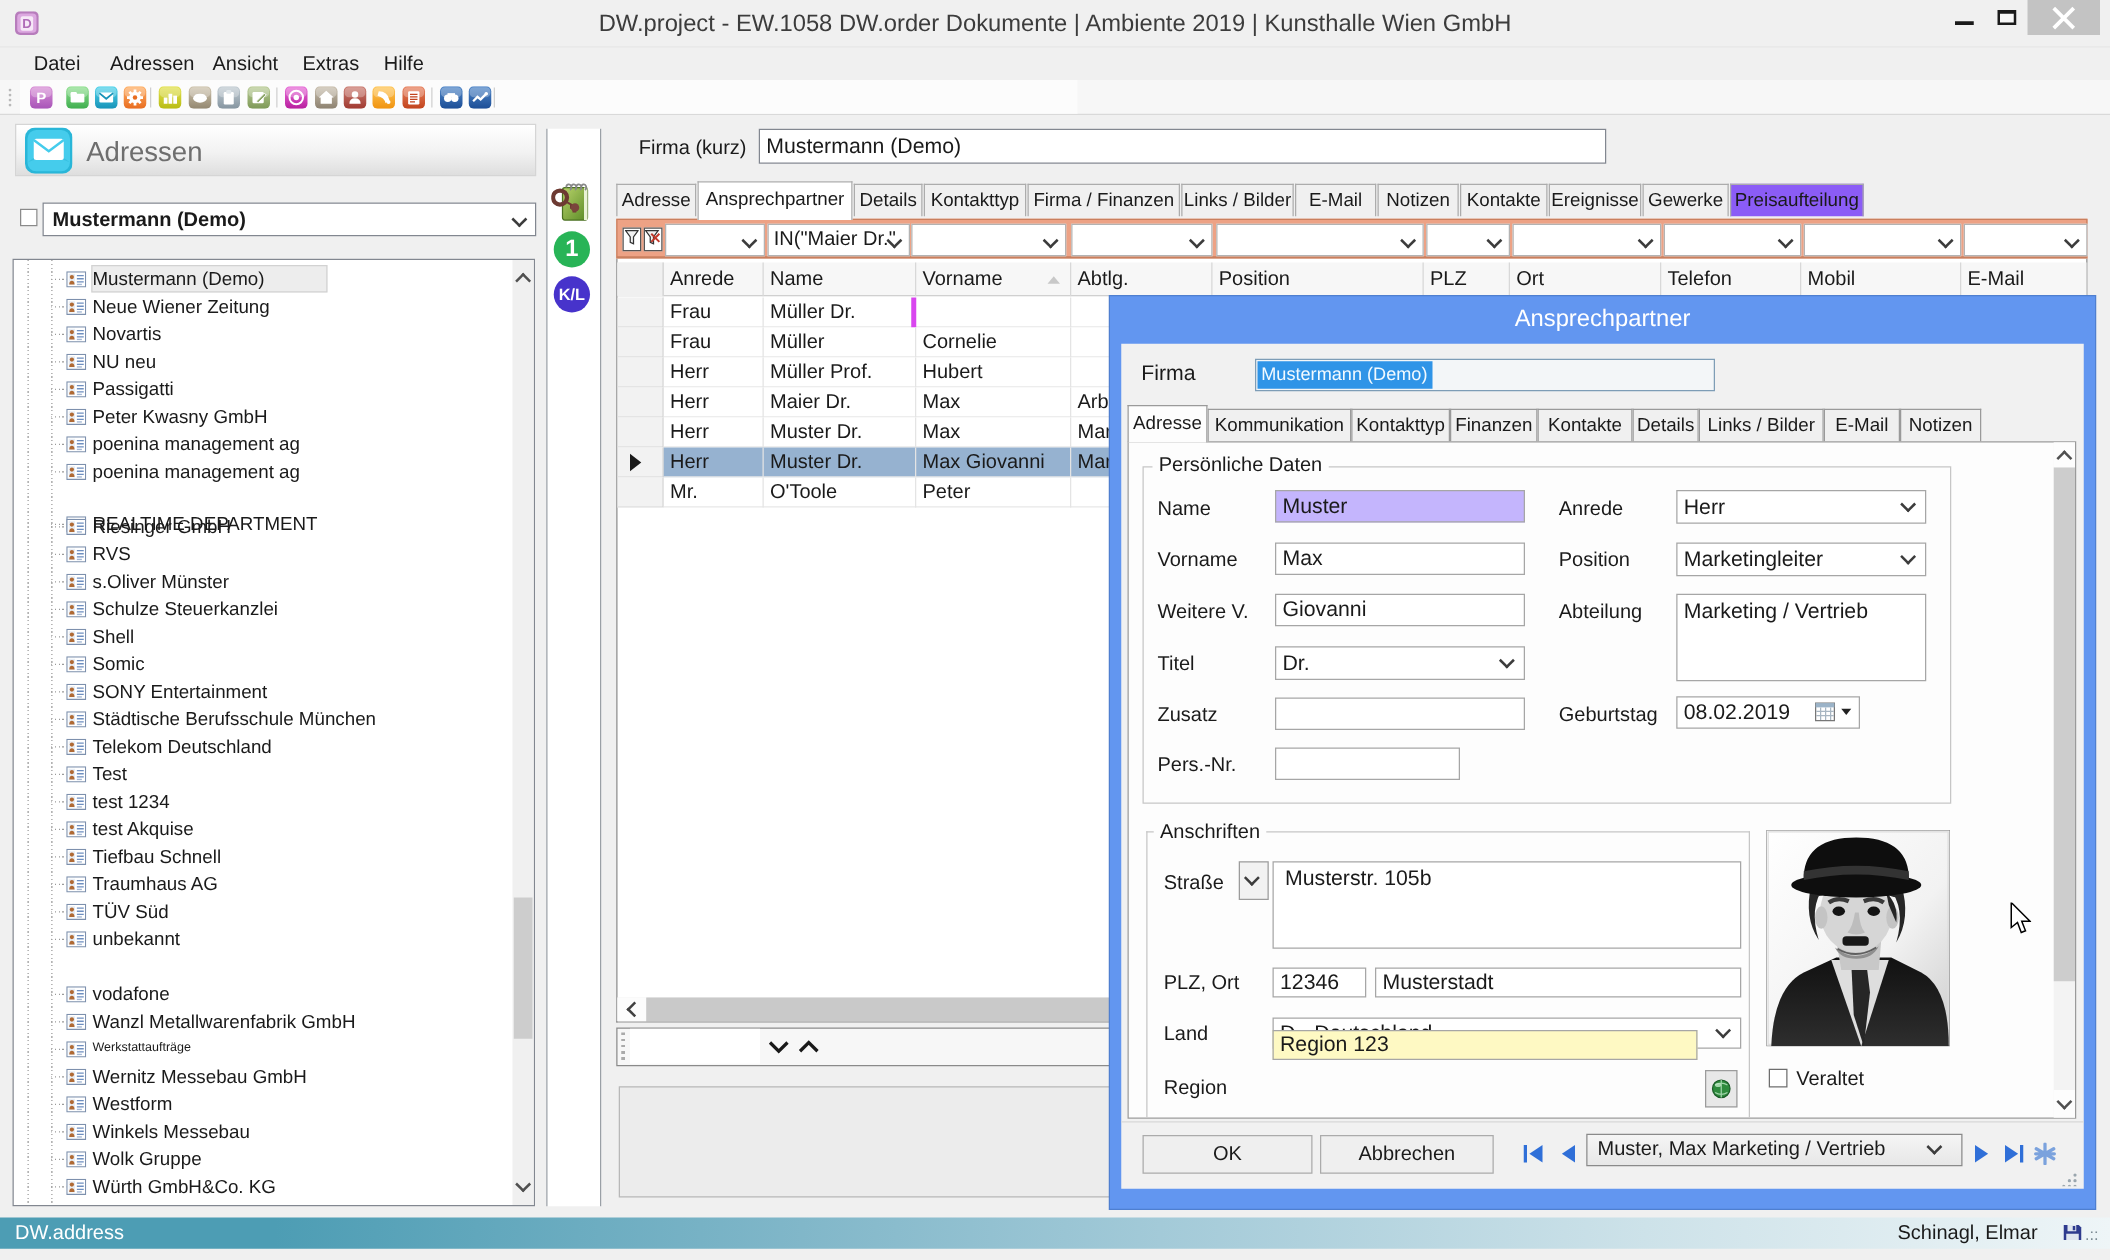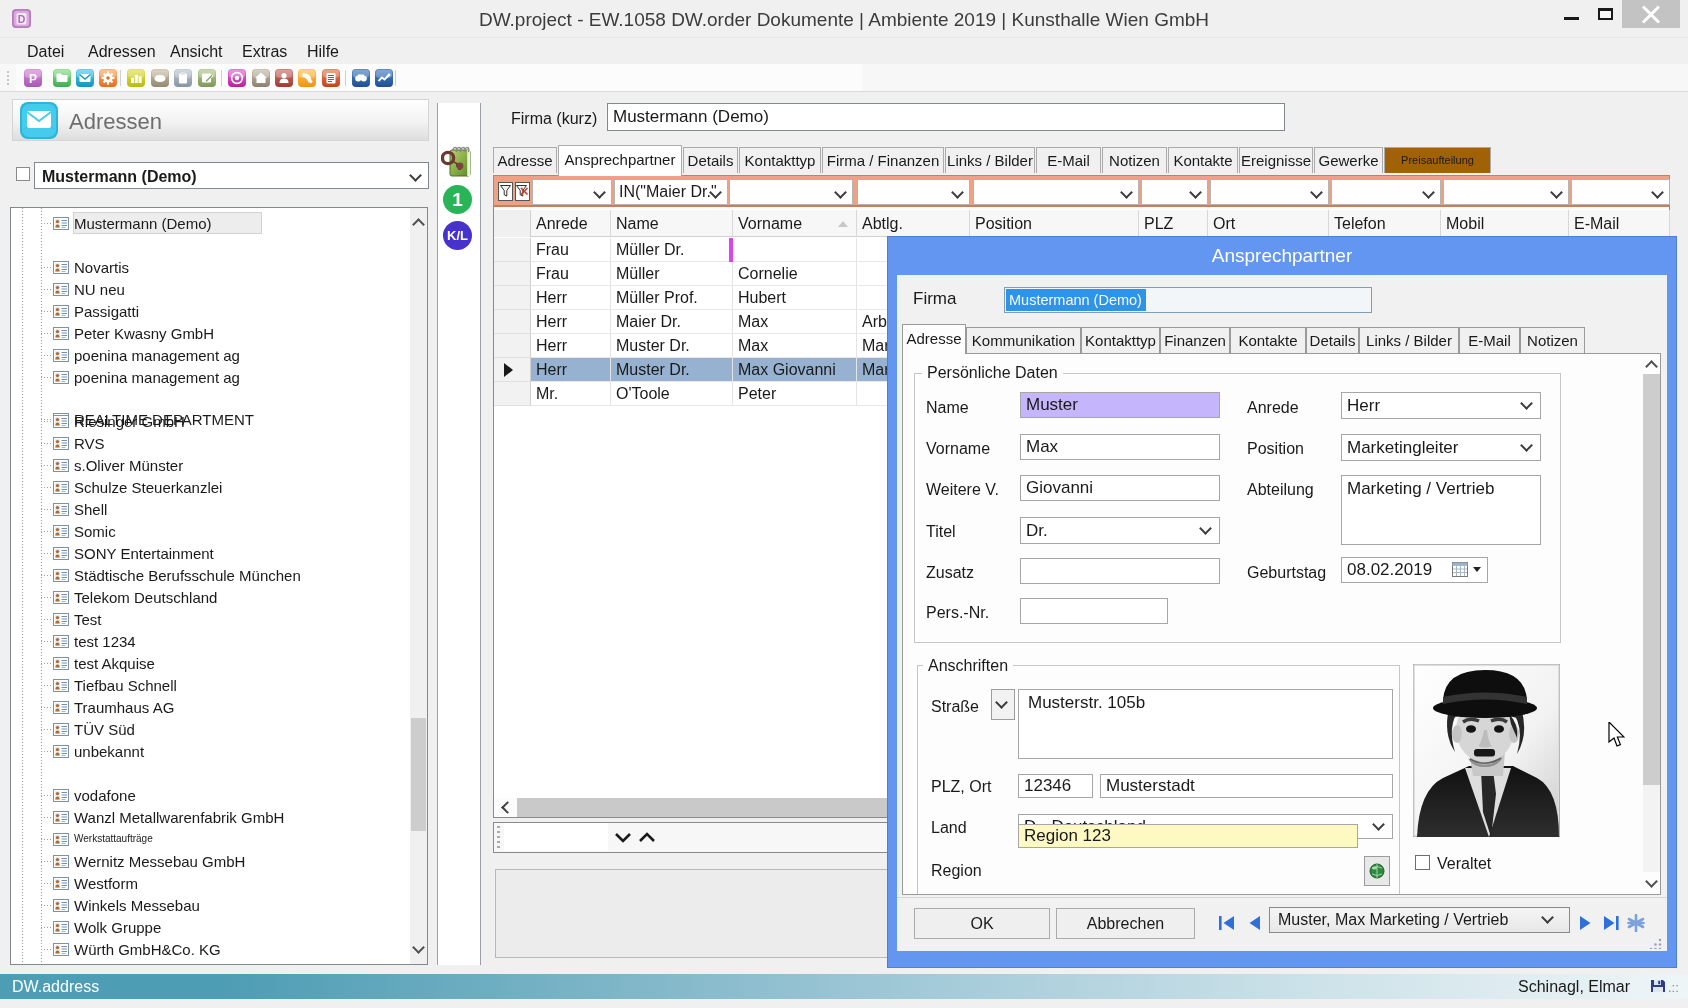--- a/index.html
+++ b/index.html
@@ -239,20 +239,34 @@
         <rect x="2" y="2" width="5" height="9" fill="#e8edf4"></rect>
         <circle cx="4.5" cy="4.6" r="1.7" fill="#b06a34"></circle>
         <path d="M2.4 10.5 Q2.4 7.6 4.5 7.6 Q6.6 7.6 6.6 10.5 Z" fill="#b06a34"></path>
         <g stroke="#6f8fc0" stroke-width="1.1">
           <path d="M8.5 3.5 H14 M8.5 6 H14 M8.5 8.5 H14"></path>
         </g>
         <rect x="8.5" y="10" width="4" height="1.1" fill="#a5b8d4"></rect>
       </svg>
       <div class="abs" style="left:63px;top:2px;font-size:15px;white-space:nowrap;">Mustermann (Demo)</div>
     </div>
+    <div class="abs" style="left:0;top:27px;width:398px;height:22px;">
+      <div class="abs" style="left:30px;top:10px;width:12px;height:1px;background:repeating-linear-gradient(to right,#9a9a9a 0 1px,transparent 1px 3px);"></div>
+      <svg width="16" height="13" viewBox="0 0 16 13" style="position:absolute;left:42px;top:4px;">
+        <rect x="0.5" y="0.5" width="15" height="12" fill="#fff" stroke="#7d90ad"></rect>
+        <rect x="2" y="2" width="5" height="9" fill="#e8edf4"></rect>
+        <circle cx="4.5" cy="4.6" r="1.7" fill="#b06a34"></circle>
+        <path d="M2.4 10.5 Q2.4 7.6 4.5 7.6 Q6.6 7.6 6.6 10.5 Z" fill="#b06a34"></path>
+        <g stroke="#6f8fc0" stroke-width="1.1">
+          <path d="M8.5 3.5 H14 M8.5 6 H14 M8.5 8.5 H14"></path>
+        </g>
+        <rect x="8.5" y="10" width="4" height="1.1" fill="#a5b8d4"></rect>
+      </svg>
+      <div class="abs" style="left:63px;top:2px;font-size:15px;white-space:nowrap;">Neue Wiener Zeitung</div>
+    </div>
     <div class="abs" style="left:0;top:49px;width:398px;height:22px;">
       <div class="abs" style="left:30px;top:10px;width:12px;height:1px;background:repeating-linear-gradient(to right,#9a9a9a 0 1px,transparent 1px 3px);"></div>
       <svg width="16" height="13" viewBox="0 0 16 13" style="position:absolute;left:42px;top:4px;">
         <rect x="0.5" y="0.5" width="15" height="12" fill="#fff" stroke="#7d90ad"></rect>
         <rect x="2" y="2" width="5" height="9" fill="#e8edf4"></rect>
         <circle cx="4.5" cy="4.6" r="1.7" fill="#b06a34"></circle>
         <path d="M2.4 10.5 Q2.4 7.6 4.5 7.6 Q6.6 7.6 6.6 10.5 Z" fill="#b06a34"></path>
         <g stroke="#6f8fc0" stroke-width="1.1">
           <path d="M8.5 3.5 H14 M8.5 6 H14 M8.5 8.5 H14"></path>
         </g>
@@ -719,21 +733,21 @@
 <div class="abs" style="left:558px;top:145px;width:124px;height:31px;background:#fff;border:1px solid #acacac;border-bottom:none;font-size:15px;text-align:center;white-space:nowrap;line-height:28px;z-index:3;">Ansprechpartner</div>
 <div class="abs" style="left:683px;top:147px;width:55px;height:26px;background:#f0f0f0;border:1px solid #acacac;border-bottom:none;font-size:15px;text-align:center;white-space:nowrap;line-height:25px;">Details</div>
 <div class="abs" style="left:739px;top:147px;width:82px;height:26px;background:#f0f0f0;border:1px solid #acacac;border-bottom:none;font-size:15px;text-align:center;white-space:nowrap;line-height:25px;">Kontakttyp</div>
 <div class="abs" style="left:822px;top:147px;width:122px;height:26px;background:#f0f0f0;border:1px solid #acacac;border-bottom:none;font-size:15px;text-align:center;white-space:nowrap;line-height:25px;">Firma / Finanzen</div>
 <div class="abs" style="left:945px;top:147px;width:90px;height:26px;background:#f0f0f0;border:1px solid #acacac;border-bottom:none;font-size:15px;text-align:center;white-space:nowrap;line-height:25px;">Links / Bilder</div>
 <div class="abs" style="left:1036px;top:147px;width:65px;height:26px;background:#f0f0f0;border:1px solid #acacac;border-bottom:none;font-size:15px;text-align:center;white-space:nowrap;line-height:25px;">E-Mail</div>
 <div class="abs" style="left:1102px;top:147px;width:65px;height:26px;background:#f0f0f0;border:1px solid #acacac;border-bottom:none;font-size:15px;text-align:center;white-space:nowrap;line-height:25px;">Notizen</div>
 <div class="abs" style="left:1168px;top:147px;width:70px;height:26px;background:#f0f0f0;border:1px solid #acacac;border-bottom:none;font-size:15px;text-align:center;white-space:nowrap;line-height:25px;">Kontakte</div>
 <div class="abs" style="left:1239px;top:147px;width:74px;height:26px;background:#f0f0f0;border:1px solid #acacac;border-bottom:none;font-size:15px;text-align:center;white-space:nowrap;line-height:25px;">Ereignisse</div>
 <div class="abs" style="left:1314px;top:147px;width:69px;height:26px;background:#f0f0f0;border:1px solid #acacac;border-bottom:none;font-size:15px;text-align:center;white-space:nowrap;line-height:25px;">Gewerke</div>
-<div class="abs" style="left:1384px;top:147px;width:107px;height:26px;background:#a16207;border:1px solid #acacac;border-bottom:none;font-size:11px;text-align:center;white-space:nowrap;line-height:25px;">Preisaufteilung</div>
+<div class="abs" style="left:1384px;top:147px;width:107px;height:26px;background:#8b5cf6;border:1px solid #acacac;border-bottom:none;font-size:15px;text-align:center;white-space:nowrap;line-height:25px;">Preisaufteilung</div>
 <div class="abs" style="left:493px;top:175px;width:1177px;height:32px;background:#eda285;border:1px solid #c97f5e;border-bottom-width:2px;"></div>
 <div class="abs" style="left:498px;top:182px;width:15px;height:19px;background:#fff;border:1px solid #555;text-align:center;"><svg width="11" height="12" viewBox="0 0 11 12">
       <path d="M0.5 0.5 H10.5 L6.8 5.5 V11 L4.2 9.8 V5.5 Z" fill="#f0f0f0" stroke="#333" stroke-width="1"></path>
     </svg></div>
 <div class="abs" style="left:515px;top:182px;width:15px;height:19px;background:#fff;border:1px solid #555;text-align:center;"><svg width="13" height="12" viewBox="0 0 13 12">
       <path d="M0.5 0.5 H10.5 L6.8 5.5 V11 L4.2 9.8 V5.5 Z" fill="#f0f0f0" stroke="#333" stroke-width="1"></path>
       <path d="M5 3 L11.5 9.5 M11.5 3 L5 9.5" stroke="#c0392b" stroke-width="1.6"></path>
     </svg></div>
 <div class="abs" style="left:532px;top:179px;width:80px;height:26px;background:#fff;border:1px solid #b3b3b3;font-size:16px;line-height:24px;padding-left:4px;white-space:nowrap;overflow:hidden;"></div>
 <div class="chev" style="left:595px;top:188px;"></div>

